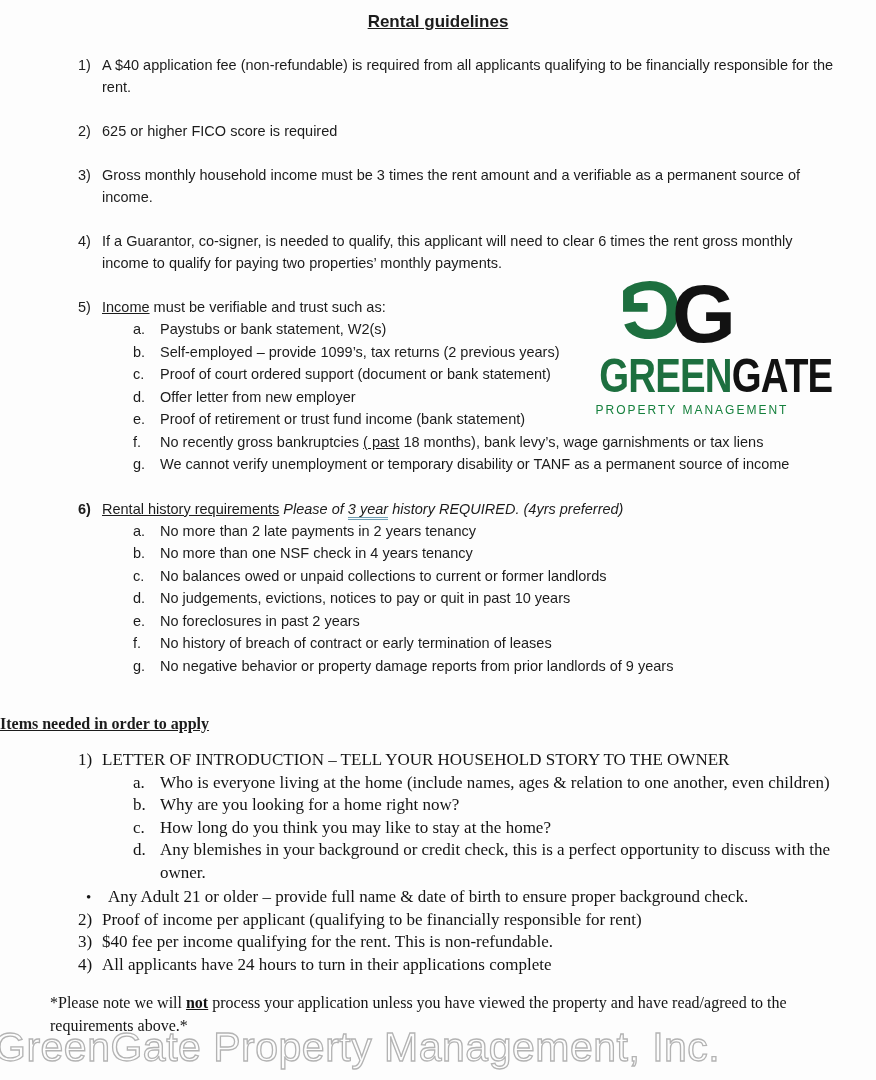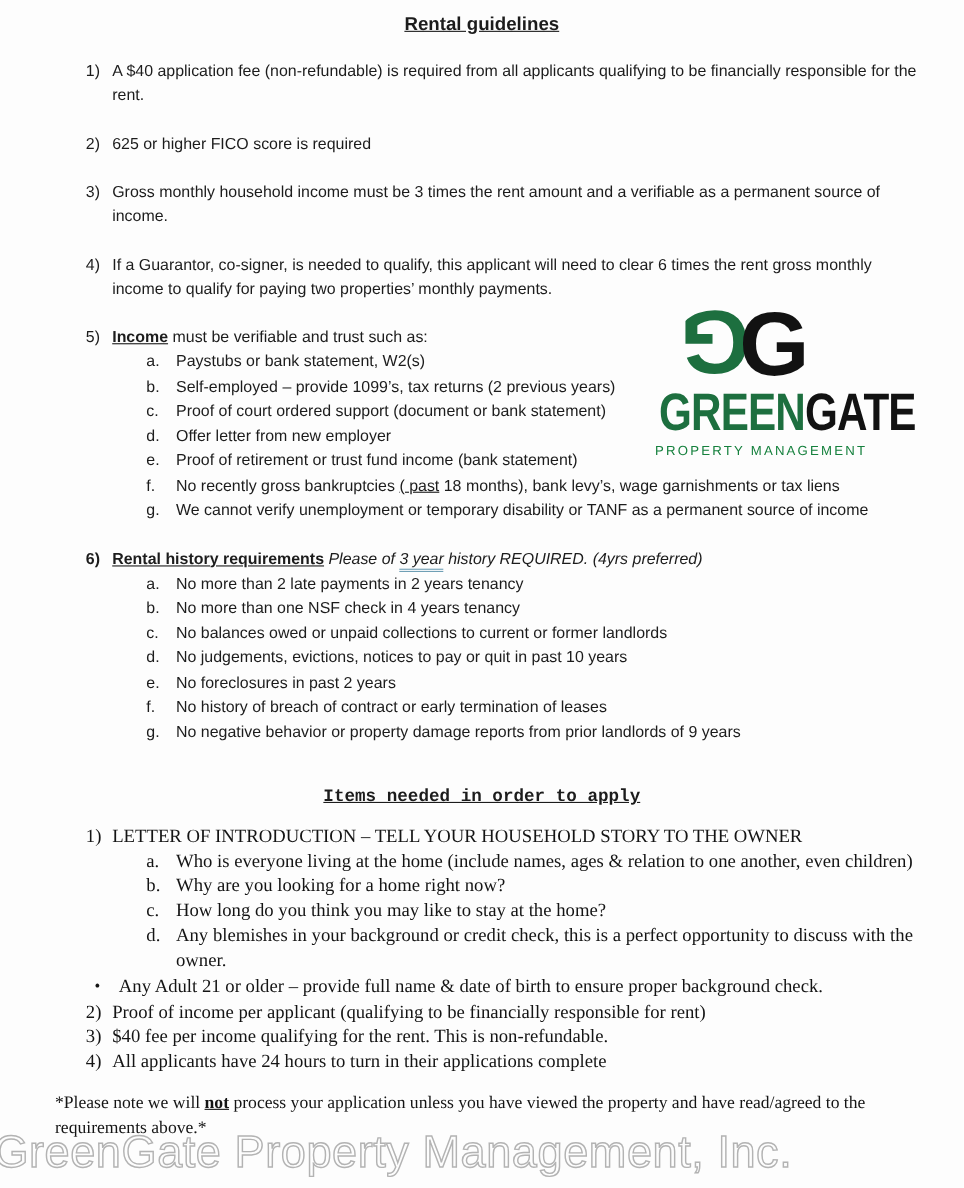--- a/index.html
+++ b/index.html
@@ -22,35 +22,34 @@
   }
   .glist { margin-top:2px; }
   .gblock { margin-top:22px; padding:0 40px 0 78px; font-size:14.5px; line-height:22px; }
   .grow { display:flex; }
   .gnum { width:24px; flex-shrink:0; }
   .gnum.bold { font-weight:bold; }
   .gtext { flex:1; }
   .gsubs { margin-left:55px; }
   .grow.sub .gletter { width:27px; flex-shrink:0; }
   .grow.sub { line-height:22.5px; }
-  .lead-bold-underline { font-weight:bold; text-decoration:underline;text-align:center; }
+  .lead-bold-underline { font-weight:normal; text-decoration:underline;text-align:center; }
   .underline { text-decoration:underline; }
   .italic { font-style:italic; }
   .blue-double-underline {
     font-style:italic;
     border-bottom:3px double #6f9fb5;
   }
 
   
   .apply-title {
     margin:16px 0 0 0; padding-top:22px;
-    text-align:center;
     font-size:16px; font-weight:bold;
     text-decoration:underline;
-    font-family:Liberation Mono, monospace;
+    font-family:Liberation Serif, serif;
   }
   .alist {
     margin-top:16px; padding:0 40px 0 78px;
     font-family:"Liberation Serif", serif;
     font-size:17px; line-height:22.5px;
     color:#141414;
   }
   .arow { display:flex; }
   .anum { width:24px; flex-shrink:0; }
   .asubs { margin-left:55px; }

